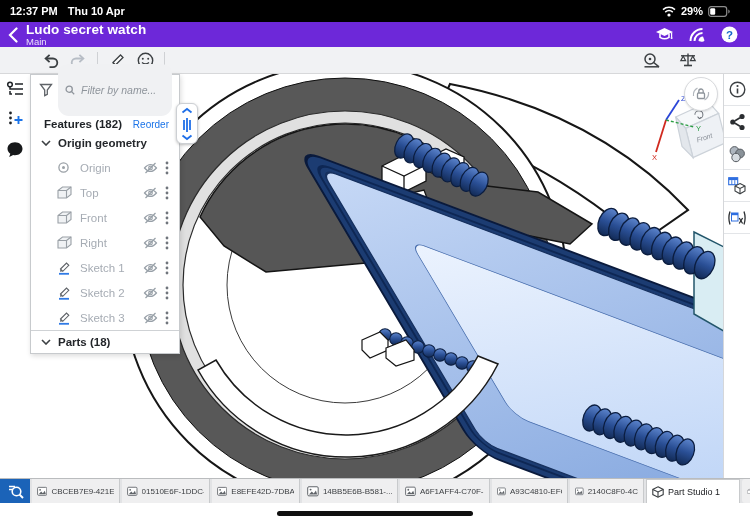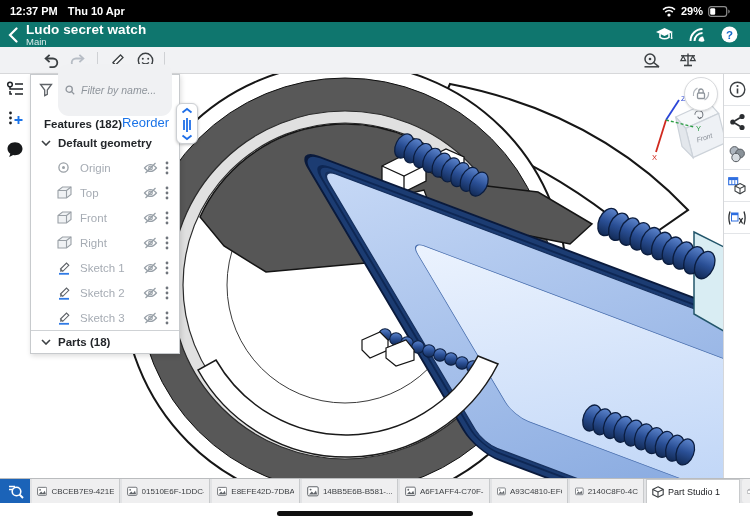--- a/index.html
+++ b/index.html
@@ -4,21 +4,21 @@
 <style>
   html,body{margin:0;padding:0;background:#444;}
   .screen{position:relative;width:750px;height:521px;background:#fff;overflow:hidden;
     font-family:"Liberation Sans",sans-serif;-webkit-font-smoothing:antialiased;}
   
   .statusbar{position:absolute;left:0;top:0;width:750px;height:22px;background:#000;color:#fff;
     display:flex;align-items:center;font-size:11px;font-weight:700;}
   .sb-left{display:flex;gap:10px;padding-left:10px;}
   .sb-right{margin-left:auto;display:flex;align-items:center;gap:5px;padding-right:20px;}
   
-  .header{position:absolute;left:0;top:22px;width:750px;height:25px;background:#0f766e;color:#fff;
+  .header{position:absolute;left:0;top:22px;width:750px;height:25px;background:#6d28d9;color:#fff;
     display:flex;align-items:center;}
   .back{width:26px;height:25px;display:flex;align-items:center;justify-content:center;cursor:pointer;}
   .titles{line-height:1;}
   .title{font-size:13.5px;font-weight:700;letter-spacing:.1px;}
   .subtitle{font-size:9.5px;opacity:.85;margin-top:1px;}
   .hdr-icons{margin-left:auto;display:flex;align-items:center;gap:14px;padding-right:12px;}
   .hdr-icons span{display:flex;cursor:pointer;}
   
   .toolbar{position:absolute;left:0;top:47px;width:750px;height:27px;background:#f1f2f4;
     border-bottom:1px solid #d7d8da;display:flex;align-items:center;box-sizing:border-box;}
@@ -35,21 +35,21 @@
   .panel{position:absolute;left:30px;top:74px;width:150px;background:#fff;border:1px solid #c7cacd;
     box-sizing:border-box;box-shadow:1px 2px 5px rgba(0,0,0,.14);z-index:5;}
   .filter-row{height:30px;display:flex;align-items:center;gap:5px;padding:0 7px 0 8px;}
   .pill{flex:1;height:20px;background:#f0f1f3;border-radius:11px;display:flex;align-items:center;
     gap:4px;padding:16px 7px;min-width:0;}
   .pill input{border:0;background:transparent;outline:none;width:100%;font-size:10.5px;
     font-family:"Liberation Sans",sans-serif;color:#333;}
   .pill input::placeholder{color:#8f959c;font-style:italic;}
   .feat-hdr{height:25px;display:flex;align-items:flex-end;padding:0 10px 0 13px;}
   .feat-title{font-size:11.5px;font-weight:700;color:#1f2327;}
-  .reorder{margin-left:auto;font-size:13px;color:#1a73e8;cursor:pointer;}
+  .reorder{margin-left:auto;font-size:10px;color:#1a73e8;cursor:pointer;}
   .row{height:25px;display:flex;align-items:center;padding:0 6px 0 10px;cursor:pointer;}
   .row .chev{width:12px;display:flex;margin-right:5px;}
   .row.child{padding-left:26px;}
   .ric{width:17px;display:flex;margin-right:6px;flex:none;}
   .rlabel{font-size:11.5px;color:#24272b;font-weight:600;flex:1;min-width:0;white-space:nowrap;
     overflow:hidden;}
   .rlabel.dim{color:#a6acb4;font-weight:400;}
   .rlabel.strong{color:#17191c;font-weight:700;}
   .eye{width:21px;display:flex;justify-content:center;cursor:pointer;flex:none;}
   .kebab{width:12px;display:flex;justify-content:center;cursor:pointer;flex:none;}
@@ -353,21 +353,21 @@
       <span class="feat-title">Features (182)</span>
       <span class="reorder">Reorder</span>
     </div>
 
     <div class="row">
       <span class="chev">
         <svg width="10" height="6" viewBox="0 0 10 6">
             <path d="M1 1 L5 5 L9 1" fill="none" stroke="#3c4043" stroke-width="1.6"></path>
           </svg>
       </span>
-      <span class="rlabel">Default geometry</span>
+      <span class="rlabel">Origin geometry</span>
     </div>
 
     <div class="row child">
       <span class="ric">
         <svg width="13" height="13" viewBox="0 0 13 13">
             <circle cx="6.5" cy="6.5" r="4.6" fill="none" stroke="#9aa0a6" stroke-width="1.3"></circle>
             <circle cx="6.5" cy="6.5" r="1.5" fill="#9aa0a6"></circle>
           </svg>
       </span>
       <span class="rlabel dim">Origin</span>

